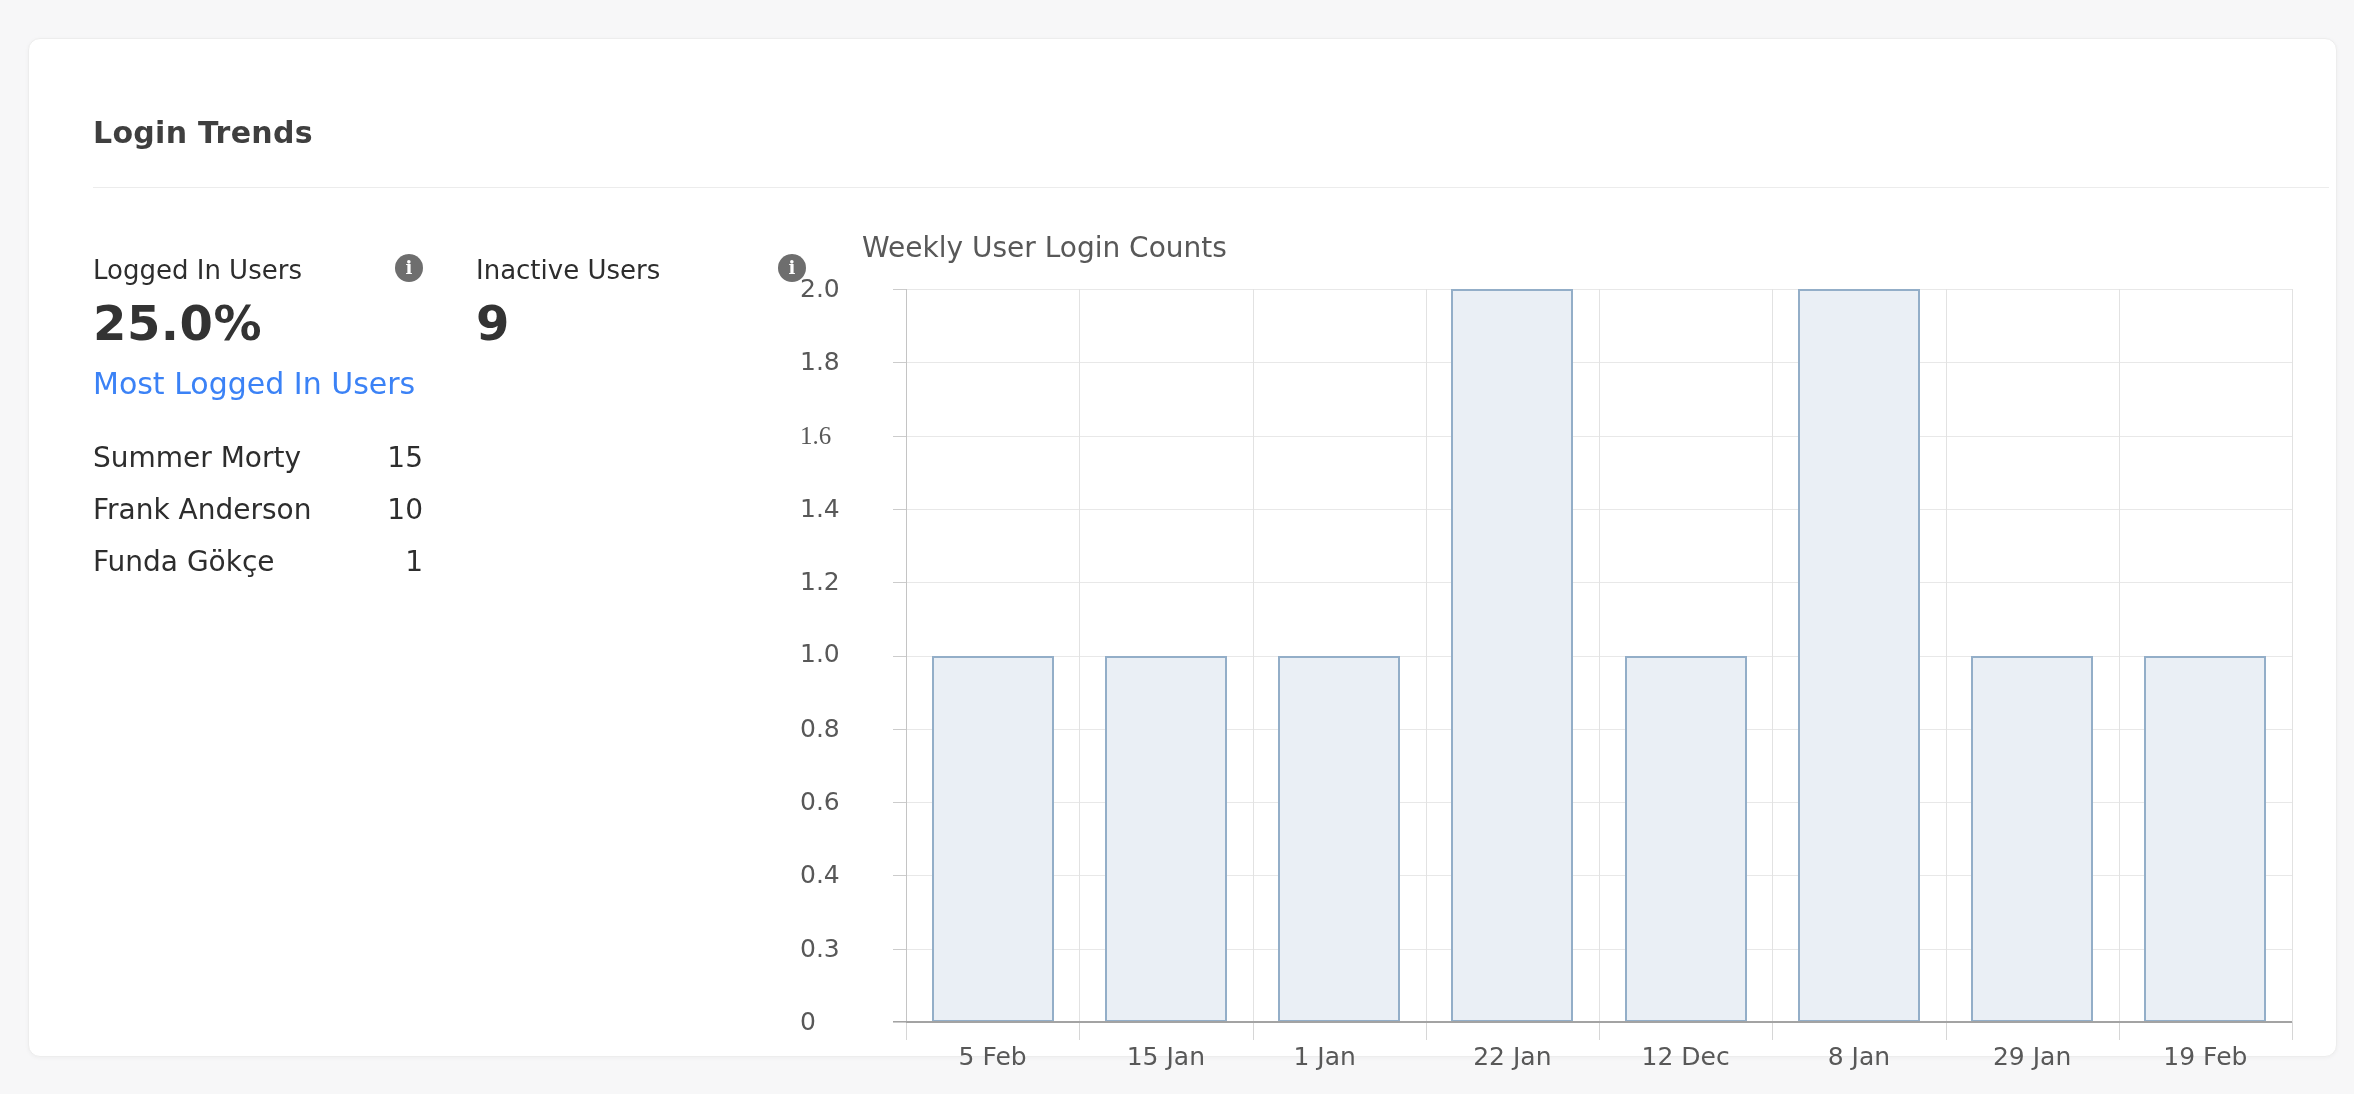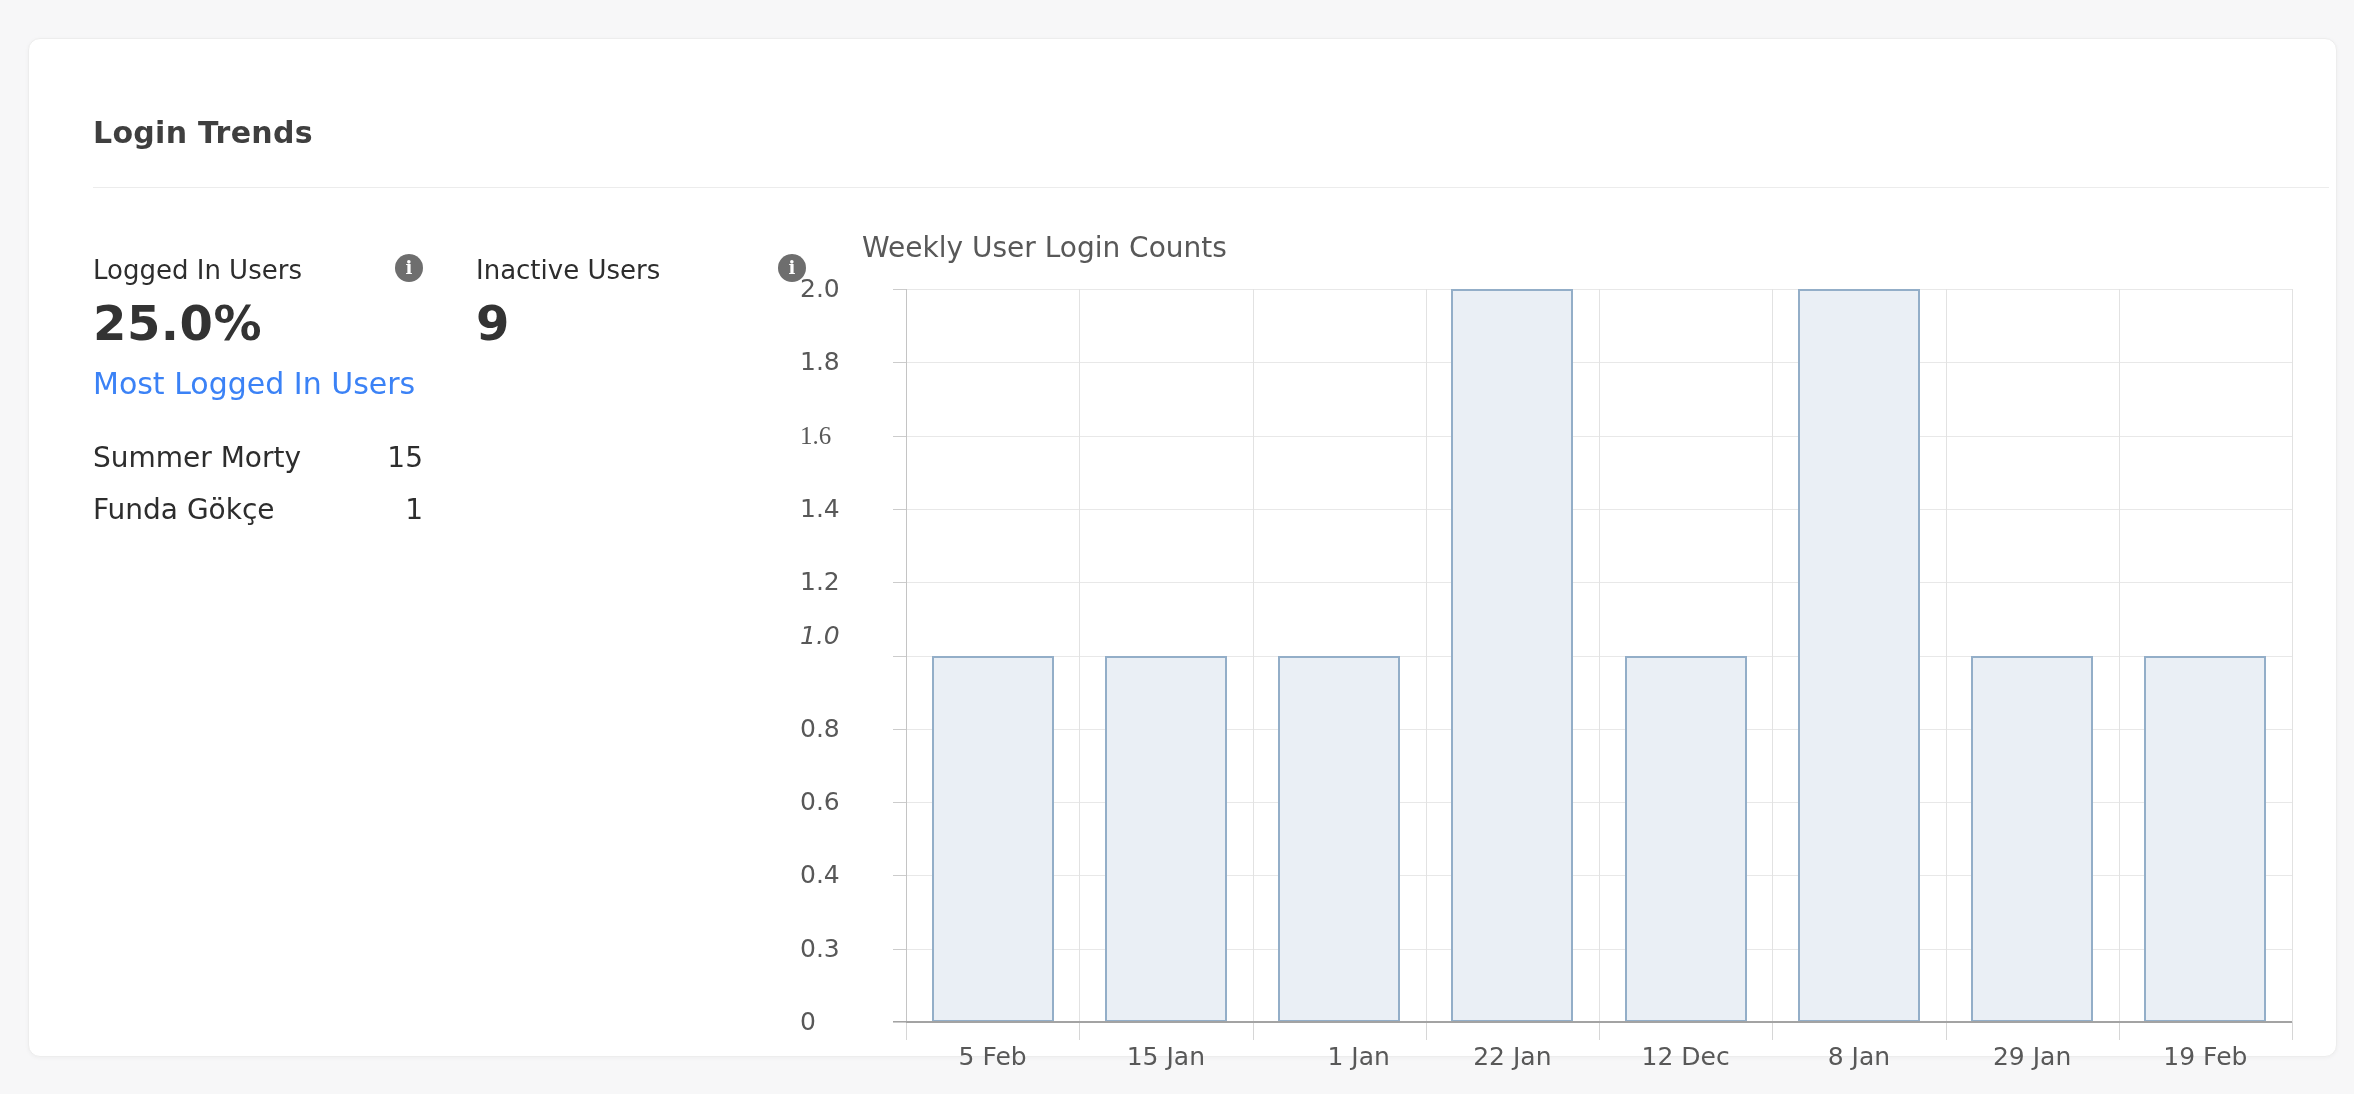--- a/index.html
+++ b/index.html
@@ -126,20 +126,24 @@
         <span class="info-i">i</span>
       </span>
       <div class="stat-value">9</div>
     </div>
 
     <div class="list-title">Most Logged In Users</div>
     <div class="user-list" id="user-list">
         <div class="user-row">
           <span>Summer Morty</span>
           <span>15</span>
+        </div>
+        <div class="user-row">
+          <span>Frank Anderson</span>
+          <span>10</span>
         </div>
         <div class="user-row">
           <span>Funda Gökçe</span>
           <span>1</span>
         </div>
       </div>
 
     <div class="chart-title">Weekly User Login Counts</div>
     <div class="plot" id="plot">
         <div class="hgrid" style="top: 659.7px;"></div>
@@ -183,34 +187,34 @@
         <div class="ylabel" style="top: 718px;">0</div>
         <div class="ytick" style="top: 659.7px;"></div>
         <div class="ylabel" style="top: 644.7px;">0.3</div>
         <div class="ytick" style="top: 586.4px;"></div>
         <div class="ylabel" style="top: 571.4px;">0.4</div>
         <div class="ytick" style="top: 513.1px;"></div>
         <div class="ylabel" style="top: 498.1px;">0.6</div>
         <div class="ytick" style="top: 439.8px;"></div>
         <div class="ylabel" style="top: 424.8px;">0.8</div>
         <div class="ytick" style="top: 366.5px;"></div>
-        <div class="ylabel" style="top: 332px; font-style: italic;">1.0</div>
+        <div class="ylabel" style="top: 350px;">1.0</div>
         <div class="ytick" style="top: 293.2px;"></div>
         <div class="ylabel" style="top: 278.2px;">1.2</div>
         <div class="ytick" style="top: 219.9px;"></div>
         <div class="ylabel" style="top: 204.9px;">1.4</div>
         <div class="ytick" style="top: 146.6px;"></div>
         <div class="ylabel" style="top: 131.6px; font-family: Liberation Serif, serif;">1.6</div>
         <div class="ytick" style="top: 73.3px;"></div>
         <div class="ylabel" style="top: 58.3px;">1.8</div>
         <div class="ytick" style="top: 0px;"></div>
         <div class="ylabel" style="top: -15px;">2.0</div>
         <div class="xlabel" style="left: 0px; width: 173.25px;">5 Feb</div>
         <div class="xlabel" style="left: 173.25px; width: 173.25px;">15 Jan</div>
-        <div class="xlabel" style="left: 366px; width: 173.25px;">1 Jan</div>
+        <div class="xlabel" style="left: 332px; width: 173.25px;">1 Jan</div>
         <div class="xlabel" style="left: 519.75px; width: 173.25px;">22 Jan</div>
         <div class="xlabel" style="left: 693px; width: 173.25px;">12 Dec</div>
         <div class="xlabel" style="left: 866.25px; width: 173.25px;">8 Jan</div>
         <div class="xlabel" style="left: 1039.5px; width: 173.25px;">29 Jan</div>
         <div class="xlabel" style="left: 1212.75px; width: 173.25px;">19 Feb</div>
       </div>
 
   </div>
 </div>
 

